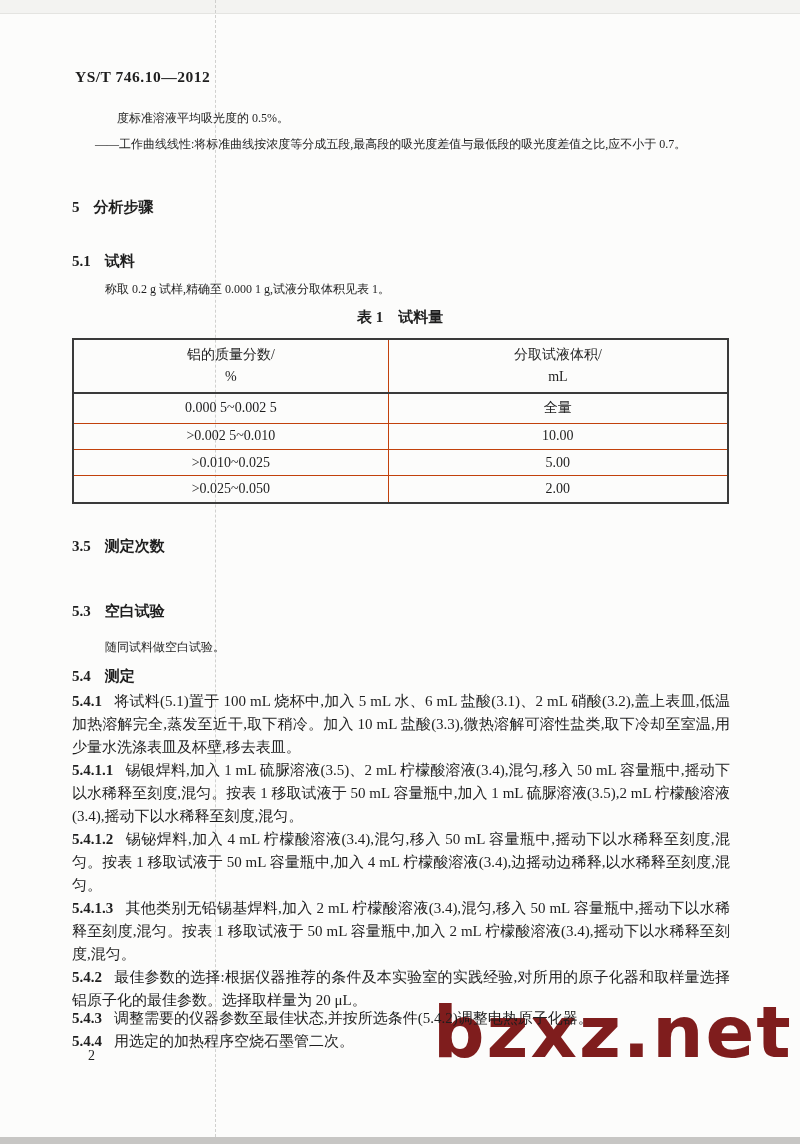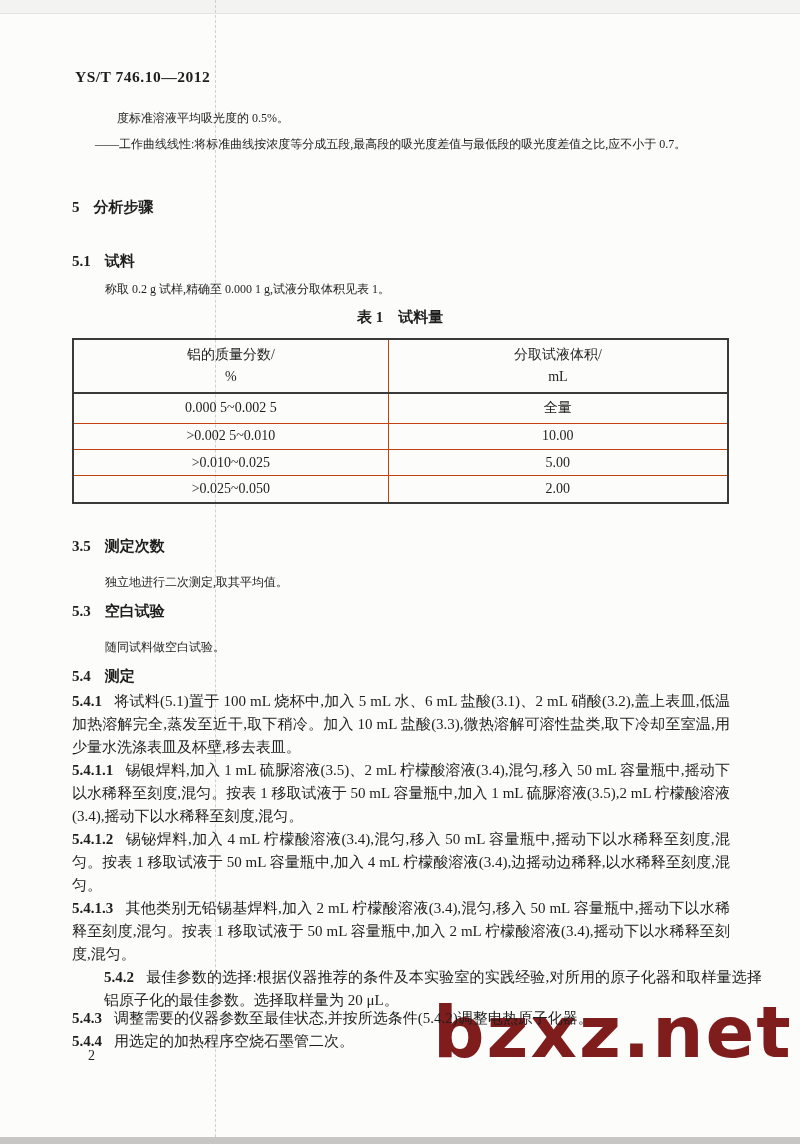--- a/index.html
+++ b/index.html
@@ -101,37 +101,36 @@
       <tr>
         <td class="c1">&gt;0.025~0.050</td>
         <td>2.00</td>
       </tr>
     </tbody>
   </table>
 
   <div class="abs heading" style="left:72px;top:537px;">
     <span class="hnum">3.5</span><span>测定次数</span>
   </div>
-  <div class="abs bodytext" style="left:105px;top:570px;width:627px;">独立地进行二次测定,取其平均值。</div>
 
   <div class="abs heading" style="left:72px;top:602px;">
     <span class="hnum">5.3</span><span>空白试验</span>
   </div>
   <div class="abs bodytext" style="left:105px;top:635px;width:627px;">随同试料做空白试验。</div>
 
   <div class="abs heading" style="left:72px;top:667px;">
     <span class="hnum">5.4</span><span>测定</span>
   </div>
 
   <div class="procblock">
     <p class="para" style="top:690px;"><span class="pnum">5.4.1</span><span>将试料(5.1)置于 100 mL 烧杯中,加入 5 mL 水、6 mL 盐酸(3.1)、2 mL 硝酸(3.2),盖上表皿,低温加热溶解完全,蒸发至近干,取下稍冷。加入 10 mL 盐酸(3.3),微热溶解可溶性盐类,取下冷却至室温,用少量水洗涤表皿及杯壁,移去表皿。</span></p>
     <p class="para" style="top:759px;"><span class="pnum">5.4.1.1</span><span>锡银焊料,加入 1 mL 硫脲溶液(3.5)、2 mL 柠檬酸溶液(3.4),混匀,移入 50 mL 容量瓶中,摇动下以水稀释至刻度,混匀。按表 1 移取试液于 50 mL 容量瓶中,加入 1 mL 硫脲溶液(3.5),2 mL 柠檬酸溶液(3.4),摇动下以水稀释至刻度,混匀。</span></p>
     <p class="para" style="top:828px;"><span class="pnum">5.4.1.2</span><span>锡铋焊料,加入 4 mL 柠檬酸溶液(3.4),混匀,移入 50 mL 容量瓶中,摇动下以水稀释至刻度,混匀。按表 1 移取试液于 50 mL 容量瓶中,加入 4 mL 柠檬酸溶液(3.4),边摇动边稀释,以水稀释至刻度,混匀。</span></p>
     <p class="para" style="top:897px;"><span class="pnum">5.4.1.3</span><span>其他类别无铅锡基焊料,加入 2 mL 柠檬酸溶液(3.4),混匀,移入 50 mL 容量瓶中,摇动下以水稀释至刻度,混匀。按表 1 移取试液于 50 mL 容量瓶中,加入 2 mL 柠檬酸溶液(3.4),摇动下以水稀释至刻度,混匀。</span></p>
-    <p class="para" style="top:966px;margin-left:32px;"><span class="pnum">5.4.2</span><span>最佳参数的选择:根据仪器推荐的条件及本实验室的实践经验,对所用的原子化器和取样量选择铝原子化的最佳参数。选择取样量为 20 μL。</span></p>
+    <p class="para" style="top:966px;"><span class="pnum">5.4.2</span><span>最佳参数的选择:根据仪器推荐的条件及本实验室的实践经验,对所用的原子化器和取样量选择铝原子化的最佳参数。选择取样量为 20 μL。</span></p>
     <p class="para" style="top:1007px;"><span class="pnum">5.4.3</span><span>调整需要的仪器参数至最佳状态,并按所选条件(5.4.2)调整电热原子化器。</span></p>
     <p class="para" style="top:1030px;"><span class="pnum">5.4.4</span><span>用选定的加热程序空烧石墨管二次。</span></p>
   </div>
 
   <div class="abs pagenum" style="left:88px;top:1048px;">2</div>
 
   <div class="bottomstrip"></div>
 </div>
 
 </body></html>

